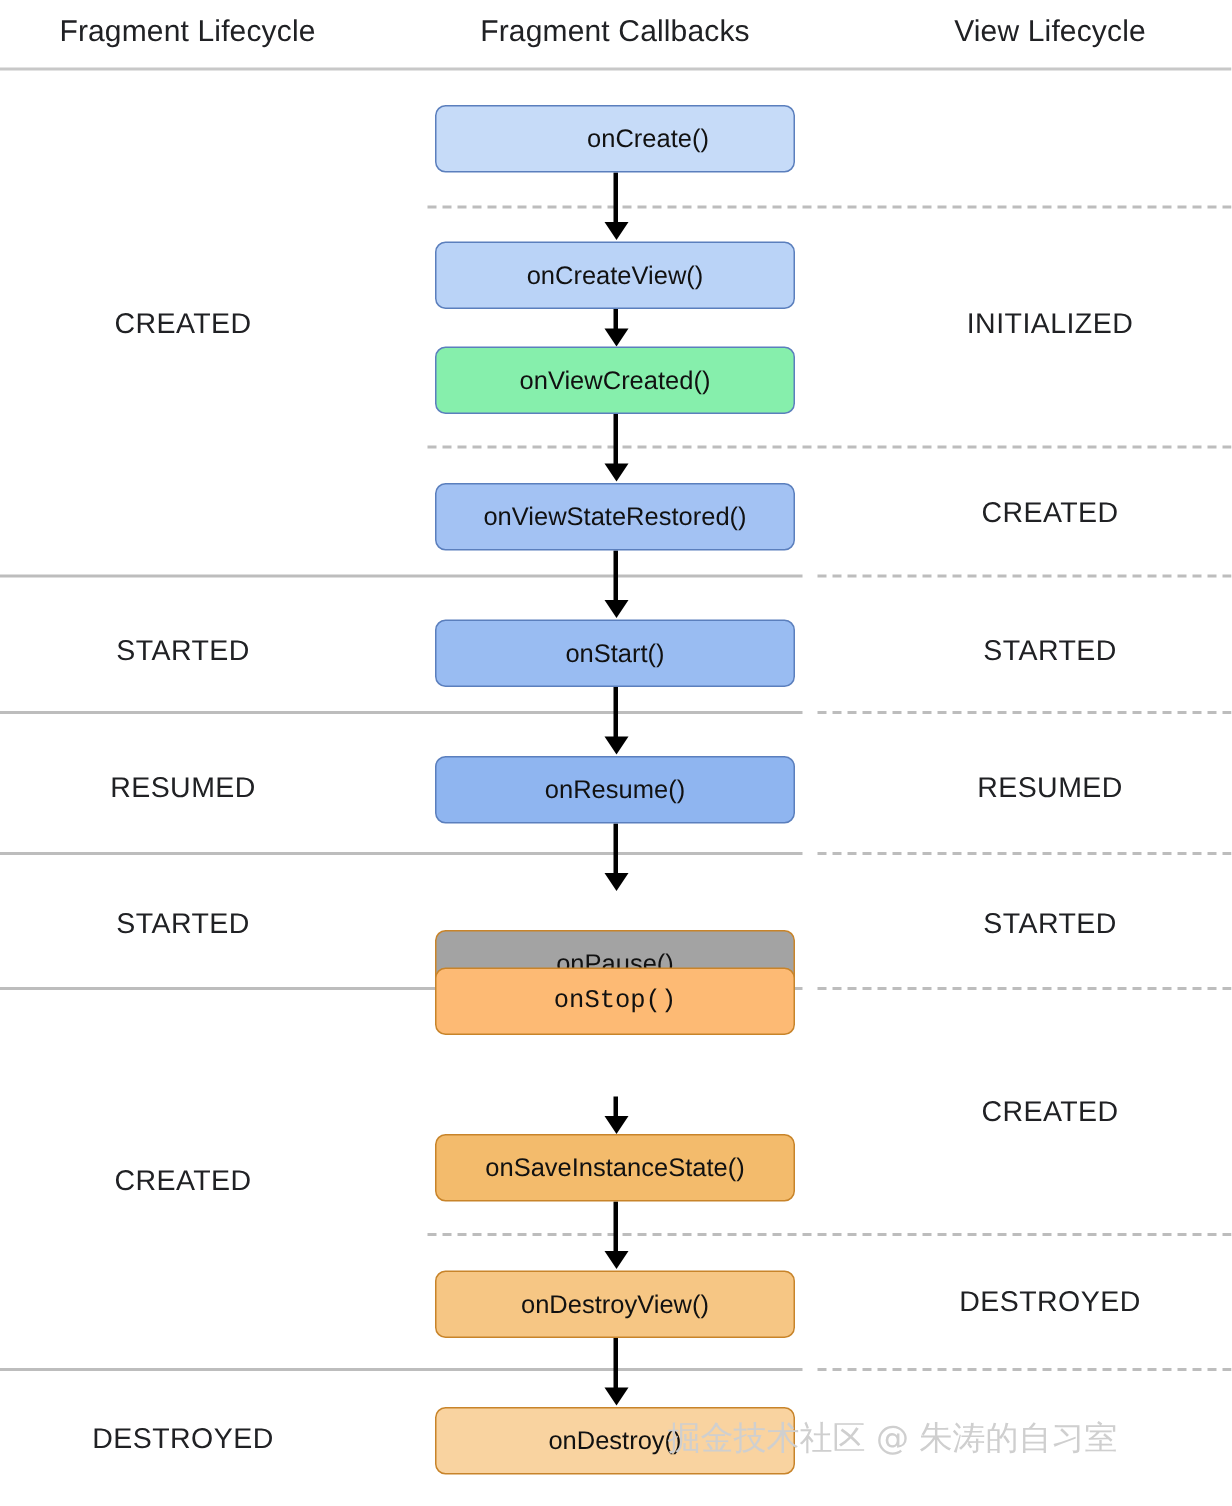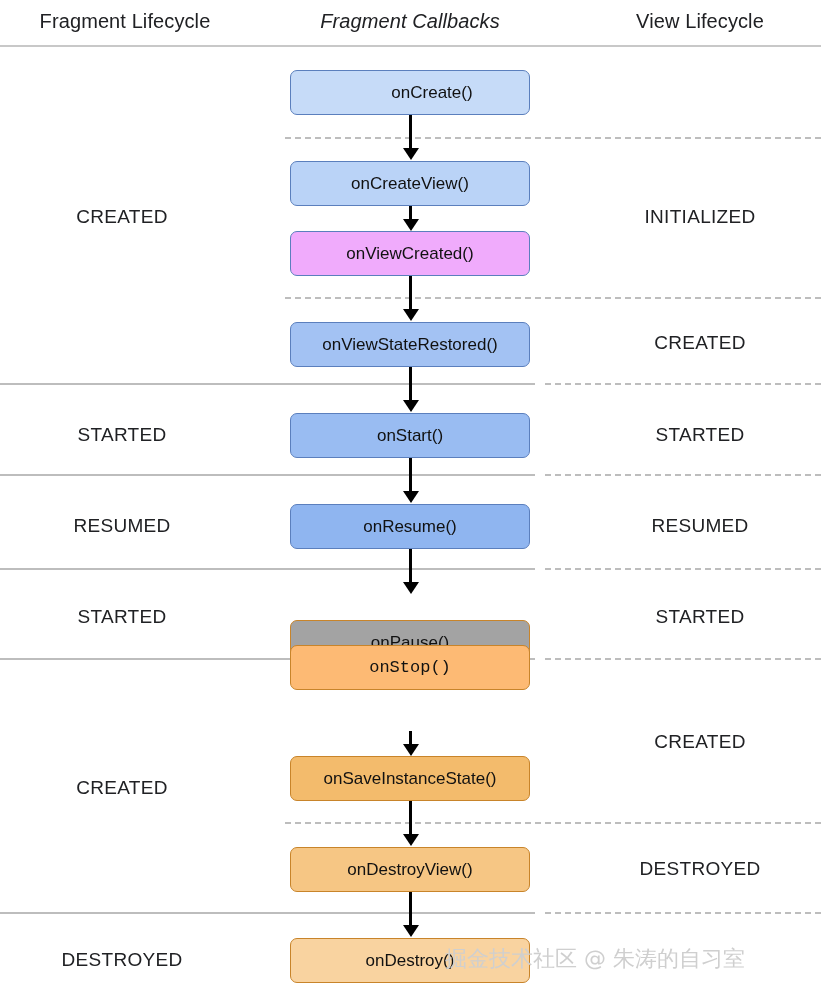--- a/index.html
+++ b/index.html
@@ -13,21 +13,21 @@
   #diagram{position:relative;width:821px;height:852px;background:#fff;}
 
   
   .hdr{
     position:absolute;top:10px;
     font-size:20px;color:#202124;
     text-align:center;white-space:nowrap;
     letter-spacing:.1px;
   }
   .hdr.c1{left:0;width:250px;}
-  .hdr.c2{left:285px;width:250px;font-style:italic;}
+  .hdr.c2{left:285px;width:250px;}
   .hdr.c3{left:570px;width:260px;}
   .hdr-rule{
     position:absolute;left:0;top:45px;width:821px;height:2px;
     background:#c8c8c8;
   }
 
   
   .sep-solid{
     position:absolute;height:0;
     border-top:2px solid #bdbdbd;
@@ -113,21 +113,21 @@
       <div class="arrow" style="top: 458px; height: 34px;"></div>
       <div class="arrow" style="top: 549px; height: 34px;"></div>
       <div class="arrow" style="top: 640px; height: 34px;"></div>
       <div class="arrow" style="top: 731px; height: 14px;"></div>
       <div class="arrow" style="top: 801px; height: 34px;"></div>
       <div class="arrow" style="top: 892px; height: 34px;"></div>
     </div>
   <div id="boxes-layer">
       <div class="box blue" style="top: 70px; background: rgb(198, 219, 248); padding-left: 44px;">onCreate()</div>
       <div class="box blue" style="top: 161px; background: rgb(186, 211, 247); text-align: center;">onCreateView()</div>
-      <div class="box blue" style="top: 231px; background: #f0abfc;">onViewCreated()</div>
+      <div class="box blue" style="top: 231px; background: #86efac;">onViewCreated()</div>
       <div class="box blue" style="top: 322px; background: rgb(163, 194, 243);">onViewStateRestored()</div>
       <div class="box blue" style="top: 413px; background: rgb(153, 188, 242);">onStart()</div>
       <div class="box blue" style="top: 504px; background: rgb(143, 181, 240);">onResume()</div>
       <div class="box orange" style="top: 620px; background: #a3a3a3;">onPause()</div>
       <div class="box orange" style="top: 645px; background: #fdba74; font-family: Liberation Mono, monospace;">onStop()</div>
       <div class="box orange" style="top: 756px; background: rgb(243, 187, 108);">onSaveInstanceState()</div>
       <div class="box orange" style="top: 847px; background: rgb(246, 198, 132);">onDestroyView()</div>
       <div class="box orange" style="top: 938px; background: rgb(249, 211, 160);">onDestroy()</div>
     </div>
   <div id="left-states-layer">

